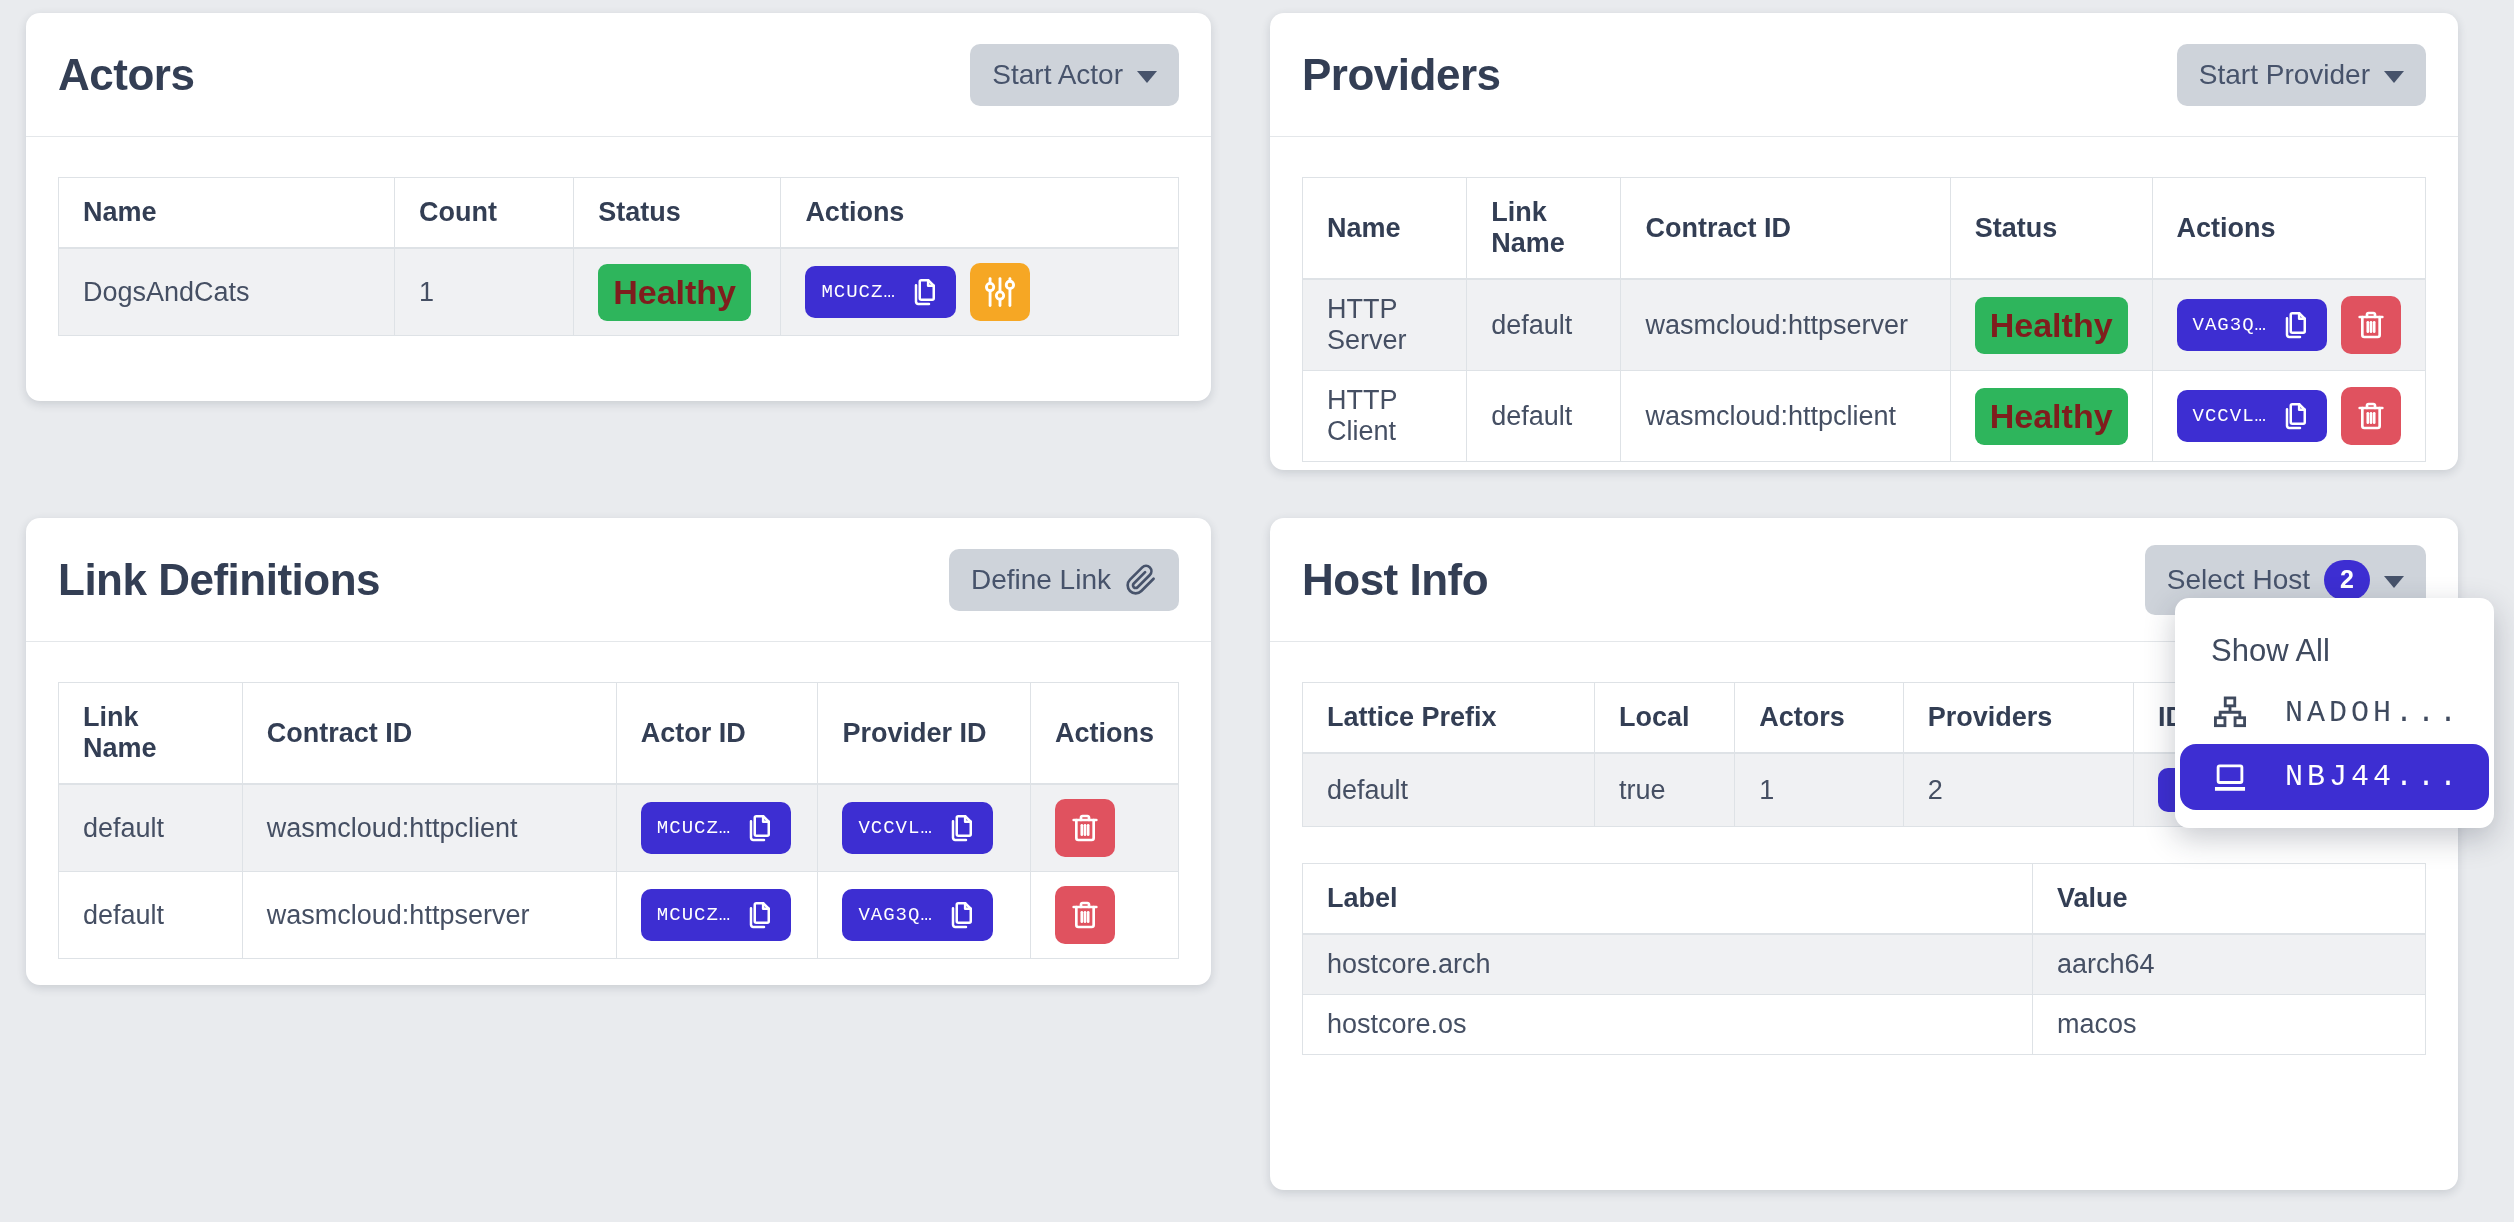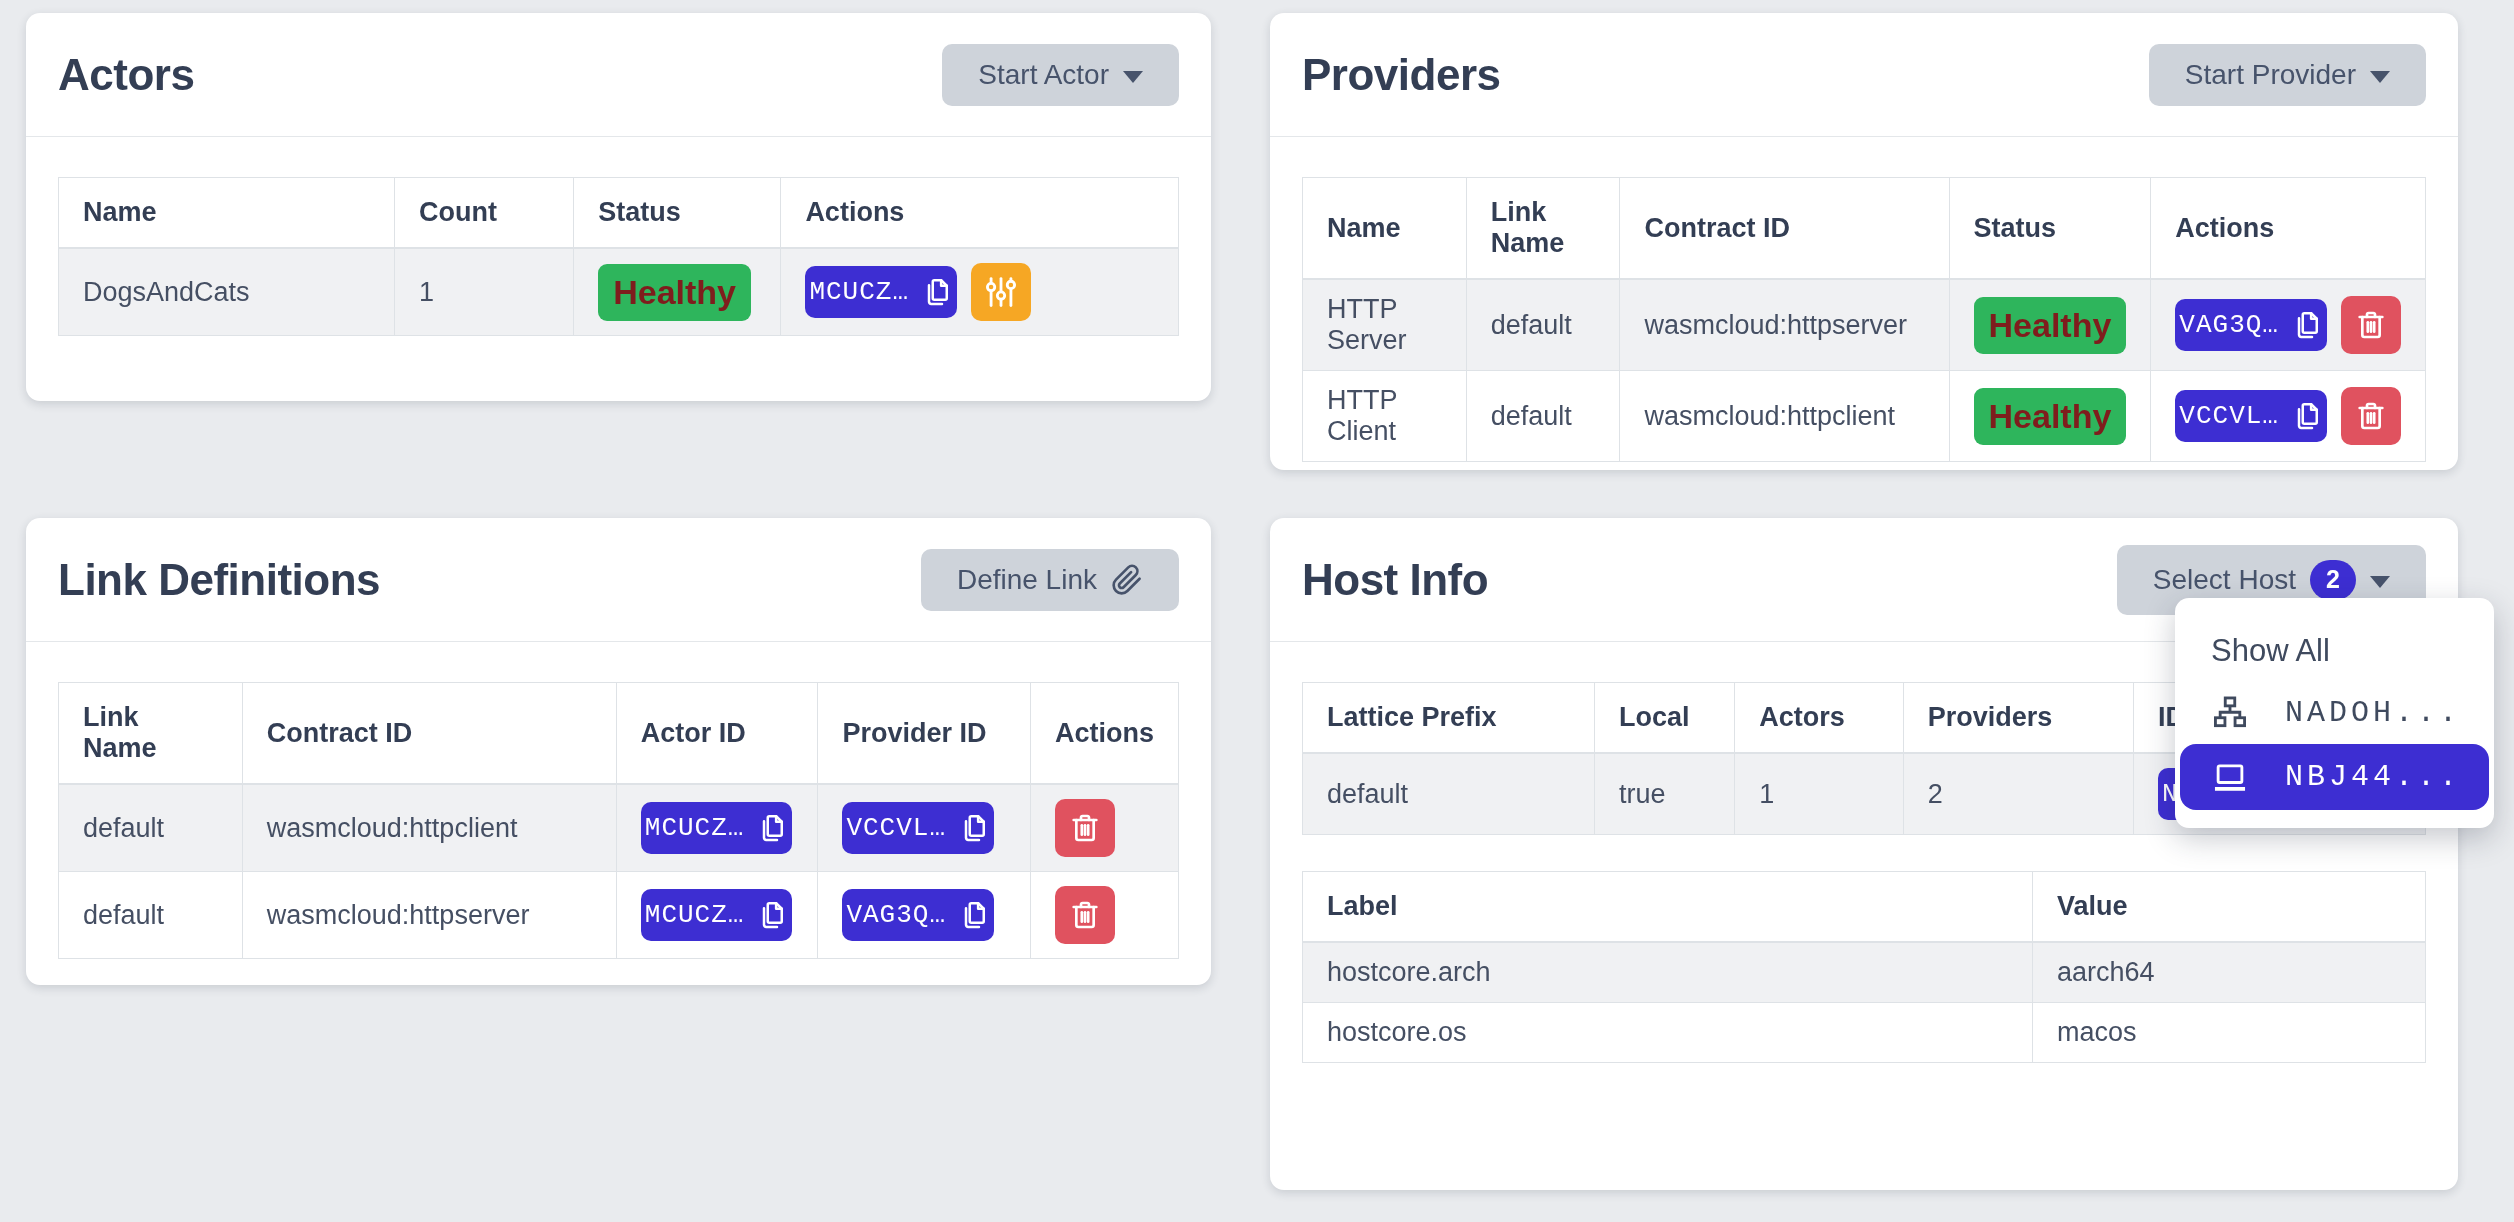--- a/index.html
+++ b/index.html
@@ -31,33 +31,33 @@
   .card-title {
     font-size:44px; font-weight:700; color:#333e54; letter-spacing:-0.5px;
   }
   .card-body { padding:40px 32px 32px 32px; }
 
   
   .btn { border:none; cursor:pointer; display:inline-flex; align-items:center; justify-content:center; }
   .btn-gray {
     background:#ced3da; color:#47536b;
     font-family:"Liberation Sans", sans-serif;
-    font-size:28px; padding:15px 36px; border-radius:10px; gap:14px;
+    font-size:28px; padding:15px 22px; border-radius:10px; gap:14px;
   }
   .caret {
     width:0; height:0; display:inline-block;
     border-left:10px solid transparent; border-right:10px solid transparent;
     border-top:12px solid #47536b;
     margin-top:4px;
   }
   .btn-id {
     background:#3d2ed2; color:#ffffff;
     font-family:"Liberation Mono", monospace;
-    font-size:26px; letter-spacing:1px;
-    padding:11px 4px; border-radius:10px; gap:14px;
+    font-size:19px; letter-spacing:1px;
+    padding:11px 16px; border-radius:10px; gap:14px;
     white-space:nowrap;
   }
   .btn-sq {
     width:60px; height:58px; border-radius:10px;
   }
   .btn-danger  { background:#e0525f; }
   .btn-warning { background:#f6a724; }
 
   .badge-healthy {
     display:inline-block;

